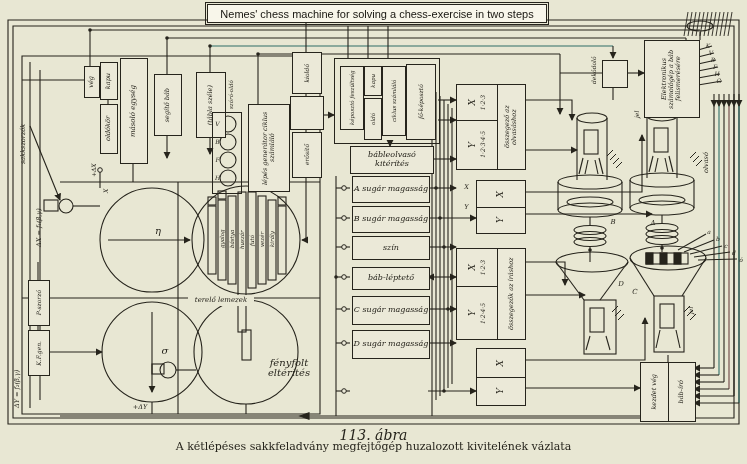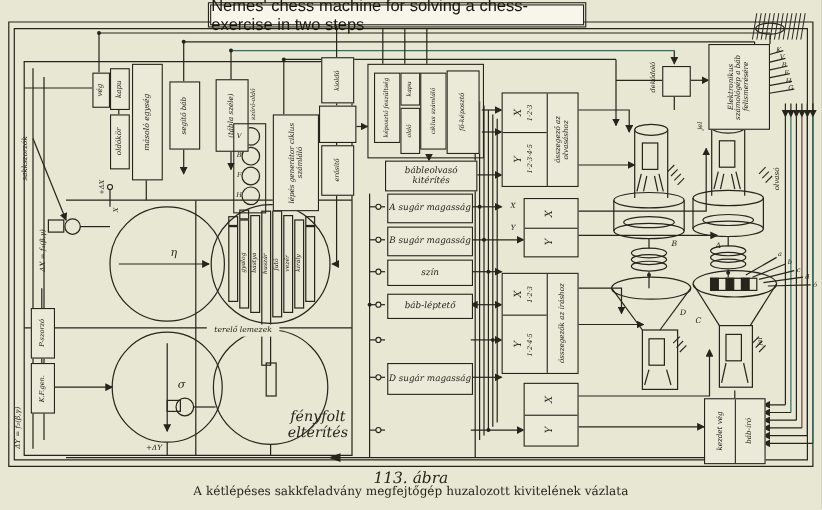--- a/index.html
+++ b/index.html
@@ -11,24 +11,24 @@
       font-style:italic;line-height:1.1;}
   .lbl{position:absolute;color:#26241c;display:flex;align-items:center;justify-content:center;
        text-align:center;font-style:italic;line-height:1.05;}
   .rot{writing-mode:vertical-rl;transform:rotate(180deg);text-orientation:mixed;}
   .cellcol{display:flex;flex-direction:column;width:100%;height:100%;}
   .cell{flex:1;display:flex;align-items:center;justify-content:center;gap:2px;}
   .cell+ .cell{border-top:1.2px solid #26241c;}
   .twocol{display:flex;flex-direction:row;width:100%;height:100%;}
   .twocol>div{flex:1;display:flex;align-items:center;justify-content:center;}
   .twocol>div+div{border-left:1.2px solid #26241c;}
-  #banner{position:absolute;left:191px;top:4px;width:338px;height:17px;background:#f8f6ea;
+  #banner{position:absolute;left:207px;top:4px;width:338px;height:17px;background:#f8f6ea;
           border:1.2px solid #26241c;outline:1px solid #26241c;outline-offset:1px;
           display:flex;align-items:center;justify-content:center;
-          font-family:"Liberation Sans", sans-serif;font-size:15px;color:#17150f;}
+          font-family:"Liberation Sans", sans-serif;font-size:11px;color:#17150f;}
   #cap-fig{position:absolute;left:0;top:427px;width:747px;text-align:center;
            font-size:14px;font-style:italic;color:#26241c;}
   #cap-txt{position:absolute;left:0;top:440px;width:747px;text-align:center;
            font-size:11px;color:#26241c;}
 </style>
 </head>
 <body>
 
 <div id="stage">
 
@@ -351,21 +351,21 @@
 <div class="lbl" style="left:150px;top:224px;width:16px;height:14px;font-size:10px;">η</div>
 <div class="lbl" style="left:158px;top:344px;width:14px;height:14px;font-size:10px;">σ</div>
 <div class="bx" style="left:28px;top:280px;width:20px;height:44px;font-size:6px;">
       <span class="rot">P-szorzó</span>
     </div>
 <div class="bx" style="left:28px;top:330px;width:20px;height:44px;font-size:6px;">
       <span class="rot">K.F.gen.</span>
     </div>
 <div class="lbl rot" style="left:10px;top:352px;width:14px;height:74px;font-size:6.5px;">ΔY = f₂(β,γ)</div>
 <div class="lbl" style="left:188px;top:295px;width:66px;height:11px;font-size:7px;background:#e8e7d3;font-style:italic;">terelő lemezek</div>
-<div class="lbl" style="left:258px;top:377px;width:62px;height:20px;font-size:13px;">fényfolt eltérítés</div>
+<div class="lbl" style="left:258px;top:358px;width:62px;height:20px;font-size:10px;">fényfolt eltérítés</div>
 <div class="lbl" style="left:126px;top:402px;width:28px;height:10px;font-size:6.5px;">+ΔY</div>
 <div class="lbl rot" style="left:219px;top:206px;width:7px;height:66px;font-size:5.5px;">gyalog</div>
 <div class="lbl rot" style="left:229px;top:202px;width:7px;height:74px;font-size:5.5px;">bástya</div>
 <div class="lbl rot" style="left:239px;top:200px;width:7px;height:80px;font-size:5.5px;">huszár</div>
 <div class="lbl rot" style="left:249px;top:200px;width:7px;height:80px;font-size:5.5px;">futó</div>
 <div class="lbl rot" style="left:259px;top:202px;width:7px;height:74px;font-size:5.5px;">vezér</div>
 <div class="lbl rot" style="left:269px;top:206px;width:7px;height:66px;font-size:5.5px;">király</div>
 
 <div class="bx" style="left:292px;top:52px;width:28px;height:40px;font-size:6px;">
       <span class="rot">kioldó</span>
@@ -401,20 +401,23 @@
       <span>A sugár magasság</span>
     </div>
 <div class="bx" style="left:352px;top:236px;width:76px;height:22px;font-size:8px;">
       <span>szín</span>
     </div>
 <div class="bx" style="left:352px;top:206px;width:76px;height:25px;font-size:8px;">
       <span>B sugár magasság</span>
     </div>
 <div class="bx" style="left:352px;top:267px;width:76px;height:21px;font-size:8px;">
       <span>báb-léptető</span>
+    </div>
+<div class="bx" style="left:352px;top:296px;width:76px;height:27px;font-size:8px;">
+      <span>C sugár magasság</span>
     </div>
 <div class="bx" style="left:352px;top:330px;width:76px;height:27px;font-size:8px;">
       <span>D sugár magasság</span>
     </div>
 
 <div class="bx" style="left:456px;top:84px;width:68px;height:84px;padding:0;">
   <div style="display:flex;width:100%;height:100%;">
     <div class="cellcol" style="flex:0 0 40px;">
       <div class="cell">
             <span class="rot" style="font-size:9px;">X</span>

